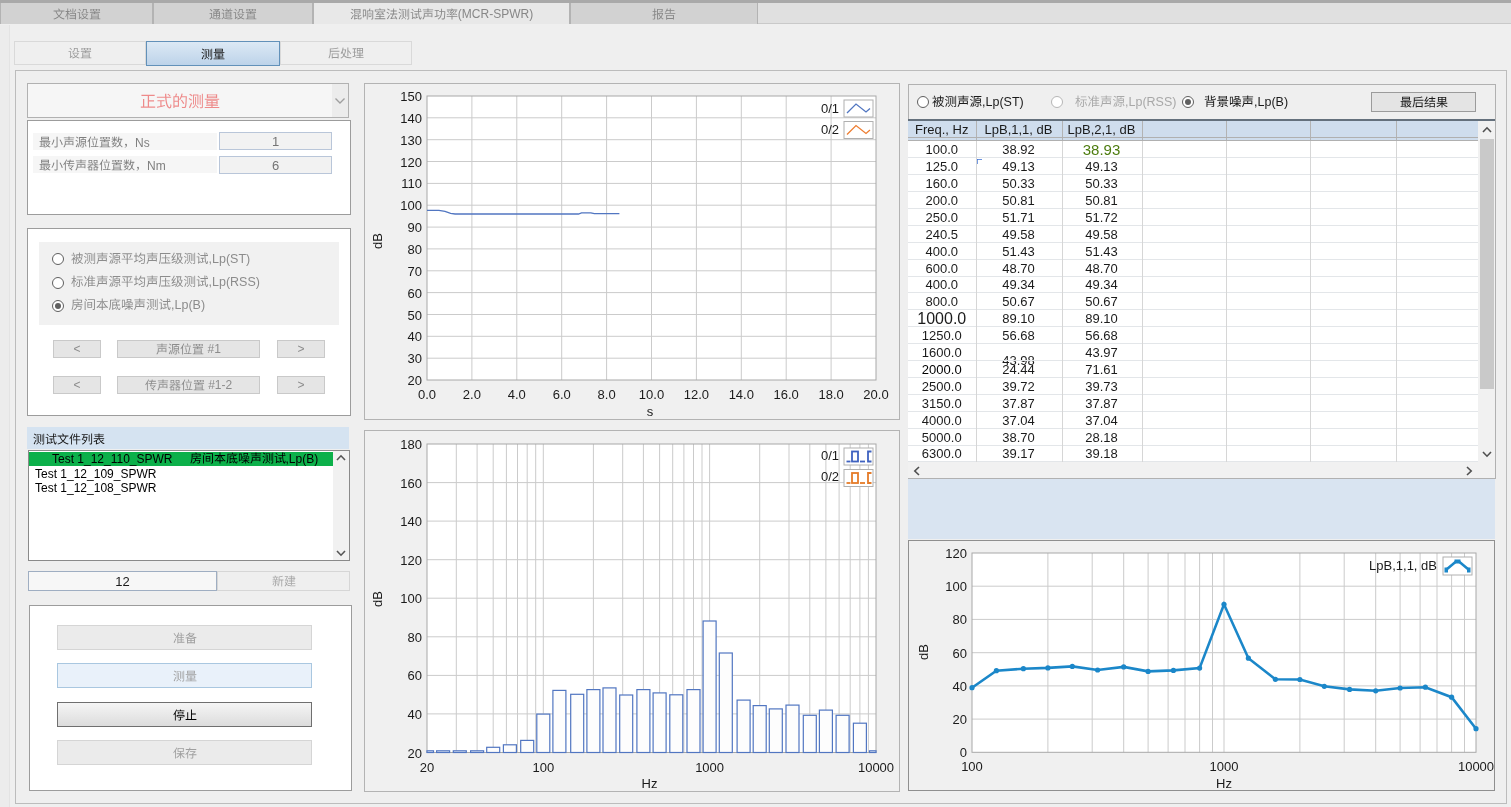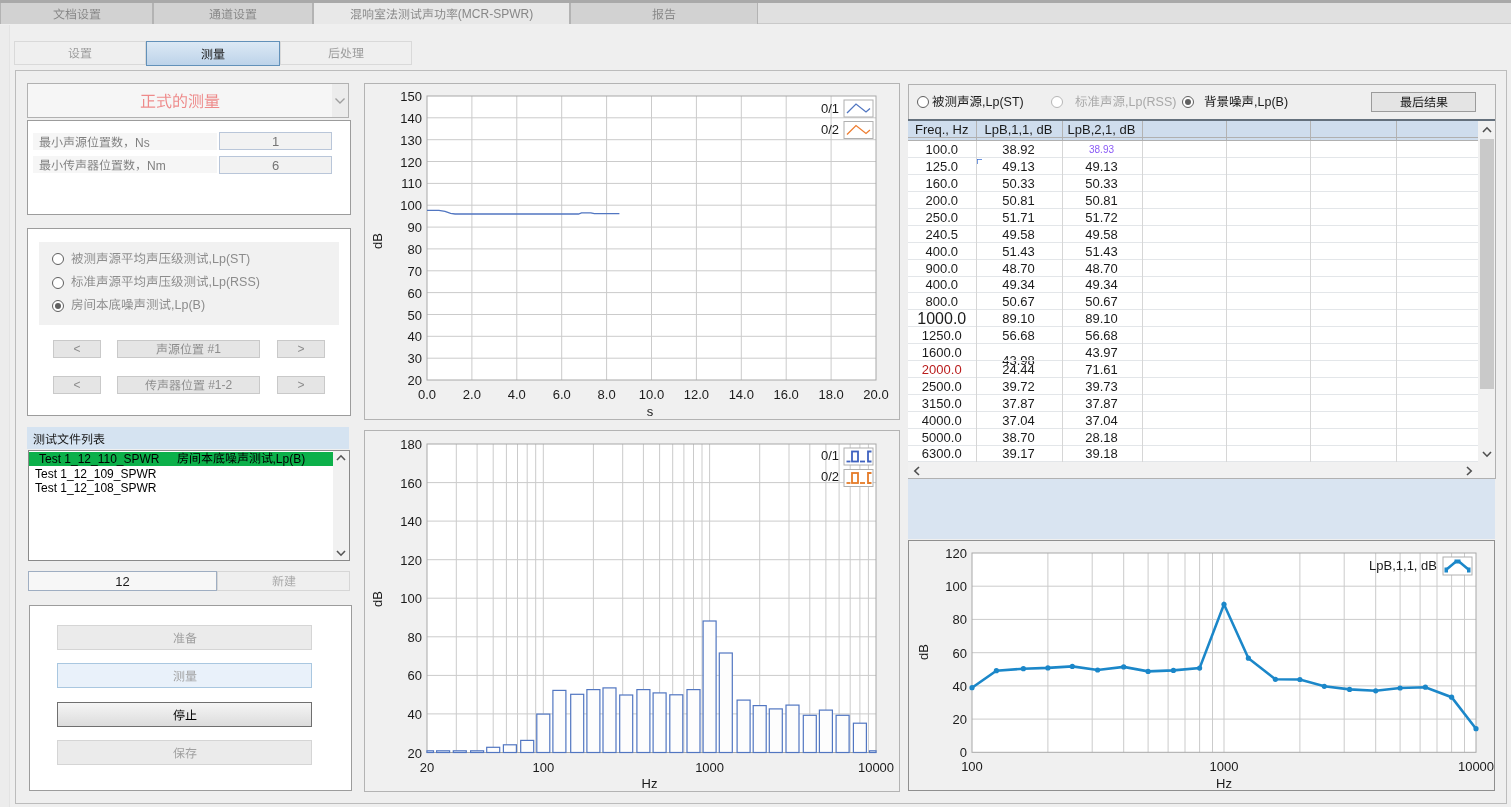--- a/index.html
+++ b/index.html
@@ -280,21 +280,21 @@
           <use href="#g11" x="1000"></use>
           <use href="#g0" x="2000"></use>
           <use href="#g44" x="3000"></use>
           <use href="#g45" x="4000"></use>
           <use href="#g46" x="5000"></use>
         </g>
       </svg></span>
   </div>
 <div style="left:28px;top:450px;width:322px;height:111px;background:#ffffff;border:1px solid #8a8a8a;box-sizing:border-box;"></div>
 <div style="left:29px;top:451.5px;width:305px;height:14px;background:#0cb04a;display:flex;align-items:center;font-size:12px;color:#000;">
-    <span style="margin-left:10px;white-space:pre">Test 1_12_110_SPWR</span>
+    <span style="margin-left:23px;white-space:pre">Test 1_12_110_SPWR</span>
     <span style="margin-left:17px"><svg class="cj" style="width:96.0px;height:12.00px;vertical-align:-0.118em" viewBox="0 -880 8000 1000" fill="#000000">
         <g transform="scale(1,-1)">
           <use href="#g39" x="0"></use>
           <use href="#g40" x="1000"></use>
           <use href="#g41" x="2000"></use>
           <use href="#g42" x="3000"></use>
           <use href="#g43" x="4000"></use>
           <use href="#g12" x="5000"></use>
           <use href="#g10" x="6000"></use>
           <use href="#g11" x="7000"></use>
@@ -563,21 +563,21 @@
 <div style="left:1061.5px;top:121px;width:1px;height:20.2px;background:#b3b3b3;"></div>
 <div style="left:1141.5px;top:121px;width:1px;height:20.2px;background:#b3b3b3;"></div>
 <div style="left:1225.5px;top:121px;width:1px;height:20.2px;background:#b3b3b3;"></div>
 <div style="left:1309.5px;top:121px;width:1px;height:20.2px;background:#b3b3b3;"></div>
 <div style="left:1395.5px;top:121px;width:1px;height:20.2px;background:#b3b3b3;"></div>
 <div style="left:908px;top:137.4px;width:570px;height:1.1px;background:#b0b0b0;"></div>
 <div style="left:908px;top:139.9px;width:570px;height:1.2px;background:#b0b0b0;"></div>
 <div style="left:908px;top:141.2px;width:570px;height:320.8px;background:#ffffff;"></div>
 <div style="left:908px;top:141.3px;width:67.5px;height:16.9px;display:flex;align-items:center;justify-content:center;font-size:13px;color:#1b1b1b;">100.0</div>
 <div style="left:975.5px;top:141.3px;width:86px;height:16.9px;display:flex;align-items:center;justify-content:center;font-size:13px;color:#1b1b1b;">38.92</div>
-<div style="left:1061.5px;top:141.3px;width:80px;height:16.9px;display:flex;align-items:center;justify-content:center;font-size:10px;color:#8b5cf6;">38.93</div>
+<div style="left:1061.5px;top:141.3px;width:80px;height:16.9px;display:flex;align-items:center;justify-content:center;font-size:15px;color:#4d7c0f;">38.93</div>
 <div style="left:908px;top:157.2px;width:570px;height:1px;background:#e3e6e9;"></div>
 <div style="left:908px;top:158.2px;width:67.5px;height:16.9px;display:flex;align-items:center;justify-content:center;font-size:13px;color:#1b1b1b;">125.0</div>
 <div style="left:975.5px;top:158.2px;width:86px;height:16.9px;display:flex;align-items:center;justify-content:center;font-size:13px;color:#1b1b1b;">49.13</div>
 <div style="left:1061.5px;top:158.2px;width:80px;height:16.9px;display:flex;align-items:center;justify-content:center;font-size:13px;color:#1b1b1b;">49.13</div>
 <div style="left:908px;top:174.1px;width:570px;height:1px;background:#e3e6e9;"></div>
 <div style="left:908px;top:175.1px;width:67.5px;height:16.9px;display:flex;align-items:center;justify-content:center;font-size:13px;color:#1b1b1b;">160.0</div>
 <div style="left:975.5px;top:175.1px;width:86px;height:16.9px;display:flex;align-items:center;justify-content:center;font-size:13px;color:#1b1b1b;">50.33</div>
 <div style="left:1061.5px;top:175.1px;width:80px;height:16.9px;display:flex;align-items:center;justify-content:center;font-size:13px;color:#1b1b1b;">50.33</div>
 <div style="left:908px;top:191px;width:570px;height:1px;background:#e3e6e9;"></div>
 <div style="left:908px;top:192px;width:67.5px;height:16.9px;display:flex;align-items:center;justify-content:center;font-size:13px;color:#1b1b1b;">200.0</div>
@@ -589,21 +589,21 @@
 <div style="left:1061.5px;top:208.9px;width:80px;height:16.9px;display:flex;align-items:center;justify-content:center;font-size:13px;color:#1b1b1b;">51.72</div>
 <div style="left:908px;top:224.8px;width:570px;height:1px;background:#e3e6e9;"></div>
 <div style="left:908px;top:225.8px;width:67.5px;height:16.9px;display:flex;align-items:center;justify-content:center;font-size:13px;color:#1b1b1b;">240.5</div>
 <div style="left:975.5px;top:225.8px;width:86px;height:16.9px;display:flex;align-items:center;justify-content:center;font-size:13px;color:#1b1b1b;">49.58</div>
 <div style="left:1061.5px;top:225.8px;width:80px;height:16.9px;display:flex;align-items:center;justify-content:center;font-size:13px;color:#1b1b1b;">49.58</div>
 <div style="left:908px;top:241.7px;width:570px;height:1px;background:#e3e6e9;"></div>
 <div style="left:908px;top:242.7px;width:67.5px;height:16.9px;display:flex;align-items:center;justify-content:center;font-size:13px;color:#1b1b1b;">400.0</div>
 <div style="left:975.5px;top:242.7px;width:86px;height:16.9px;display:flex;align-items:center;justify-content:center;font-size:13px;color:#1b1b1b;">51.43</div>
 <div style="left:1061.5px;top:242.7px;width:80px;height:16.9px;display:flex;align-items:center;justify-content:center;font-size:13px;color:#1b1b1b;">51.43</div>
 <div style="left:908px;top:258.6px;width:570px;height:1px;background:#e3e6e9;"></div>
-<div style="left:908px;top:259.6px;width:67.5px;height:16.9px;display:flex;align-items:center;justify-content:center;font-size:13px;color:#1b1b1b;">900.0</div>
+<div style="left:908px;top:259.6px;width:67.5px;height:16.9px;display:flex;align-items:center;justify-content:center;font-size:13px;color:#1b1b1b;">600.0</div>
 <div style="left:975.5px;top:259.6px;width:86px;height:16.9px;display:flex;align-items:center;justify-content:center;font-size:13px;color:#1b1b1b;">48.70</div>
 <div style="left:1061.5px;top:259.6px;width:80px;height:16.9px;display:flex;align-items:center;justify-content:center;font-size:13px;color:#1b1b1b;">48.70</div>
 <div style="left:908px;top:275.5px;width:570px;height:1px;background:#e3e6e9;"></div>
 <div style="left:908px;top:276.5px;width:67.5px;height:16.9px;display:flex;align-items:center;justify-content:center;font-size:13px;color:#1b1b1b;">400.0</div>
 <div style="left:975.5px;top:276.5px;width:86px;height:16.9px;display:flex;align-items:center;justify-content:center;font-size:13px;color:#1b1b1b;">49.34</div>
 <div style="left:1061.5px;top:276.5px;width:80px;height:16.9px;display:flex;align-items:center;justify-content:center;font-size:13px;color:#1b1b1b;">49.34</div>
 <div style="left:908px;top:292.4px;width:570px;height:1px;background:#e3e6e9;"></div>
 <div style="left:908px;top:293.4px;width:67.5px;height:16.9px;display:flex;align-items:center;justify-content:center;font-size:13px;color:#1b1b1b;">800.0</div>
 <div style="left:975.5px;top:293.4px;width:86px;height:16.9px;display:flex;align-items:center;justify-content:center;font-size:13px;color:#1b1b1b;">50.67</div>
 <div style="left:1061.5px;top:293.4px;width:80px;height:16.9px;display:flex;align-items:center;justify-content:center;font-size:13px;color:#1b1b1b;">50.67</div>
@@ -613,21 +613,21 @@
 <div style="left:1061.5px;top:310.3px;width:80px;height:16.9px;display:flex;align-items:center;justify-content:center;font-size:13px;color:#1b1b1b;">89.10</div>
 <div style="left:908px;top:326.2px;width:570px;height:1px;background:#e3e6e9;"></div>
 <div style="left:908px;top:327.2px;width:67.5px;height:16.9px;display:flex;align-items:center;justify-content:center;font-size:13px;color:#1b1b1b;">1250.0</div>
 <div style="left:975.5px;top:327.2px;width:86px;height:16.9px;display:flex;align-items:center;justify-content:center;font-size:13px;color:#1b1b1b;">56.68</div>
 <div style="left:1061.5px;top:327.2px;width:80px;height:16.9px;display:flex;align-items:center;justify-content:center;font-size:13px;color:#1b1b1b;">56.68</div>
 <div style="left:908px;top:343.1px;width:570px;height:1px;background:#e3e6e9;"></div>
 <div style="left:908px;top:344.1px;width:67.5px;height:16.9px;display:flex;align-items:center;justify-content:center;font-size:13px;color:#1b1b1b;">1600.0</div>
 <div style="left:975.5px;top:344.1px;width:86px;height:16.9px;display:flex;align-items:center;justify-content:center;font-size:13px;color:#1b1b1b;margin-top:8px;">43.98</div>
 <div style="left:1061.5px;top:344.1px;width:80px;height:16.9px;display:flex;align-items:center;justify-content:center;font-size:13px;color:#1b1b1b;">43.97</div>
 <div style="left:908px;top:360px;width:570px;height:1px;background:#e3e6e9;"></div>
-<div style="left:908px;top:361px;width:67.5px;height:16.9px;display:flex;align-items:center;justify-content:center;font-size:13px;color:#b91c1c;">2000.0</div>
+<div style="left:908px;top:361px;width:67.5px;height:16.9px;display:flex;align-items:center;justify-content:center;font-size:13px;color:#000000;">2000.0</div>
 <div style="left:975.5px;top:361px;width:86px;height:16.9px;display:flex;align-items:center;justify-content:center;font-size:13px;color:#1b1b1b;">24.44</div>
 <div style="left:1061.5px;top:361px;width:80px;height:16.9px;display:flex;align-items:center;justify-content:center;font-size:13px;color:#1b1b1b;">71.61</div>
 <div style="left:908px;top:376.9px;width:570px;height:1px;background:#e3e6e9;"></div>
 <div style="left:908px;top:377.9px;width:67.5px;height:16.9px;display:flex;align-items:center;justify-content:center;font-size:13px;color:#1b1b1b;">2500.0</div>
 <div style="left:975.5px;top:377.9px;width:86px;height:16.9px;display:flex;align-items:center;justify-content:center;font-size:13px;color:#1b1b1b;">39.72</div>
 <div style="left:1061.5px;top:377.9px;width:80px;height:16.9px;display:flex;align-items:center;justify-content:center;font-size:13px;color:#1b1b1b;">39.73</div>
 <div style="left:908px;top:393.8px;width:570px;height:1px;background:#e3e6e9;"></div>
 <div style="left:908px;top:394.8px;width:67.5px;height:16.9px;display:flex;align-items:center;justify-content:center;font-size:13px;color:#1b1b1b;">3150.0</div>
 <div style="left:975.5px;top:394.8px;width:86px;height:16.9px;display:flex;align-items:center;justify-content:center;font-size:13px;color:#1b1b1b;">37.87</div>
 <div style="left:1061.5px;top:394.8px;width:80px;height:16.9px;display:flex;align-items:center;justify-content:center;font-size:13px;color:#1b1b1b;">37.87</div>

